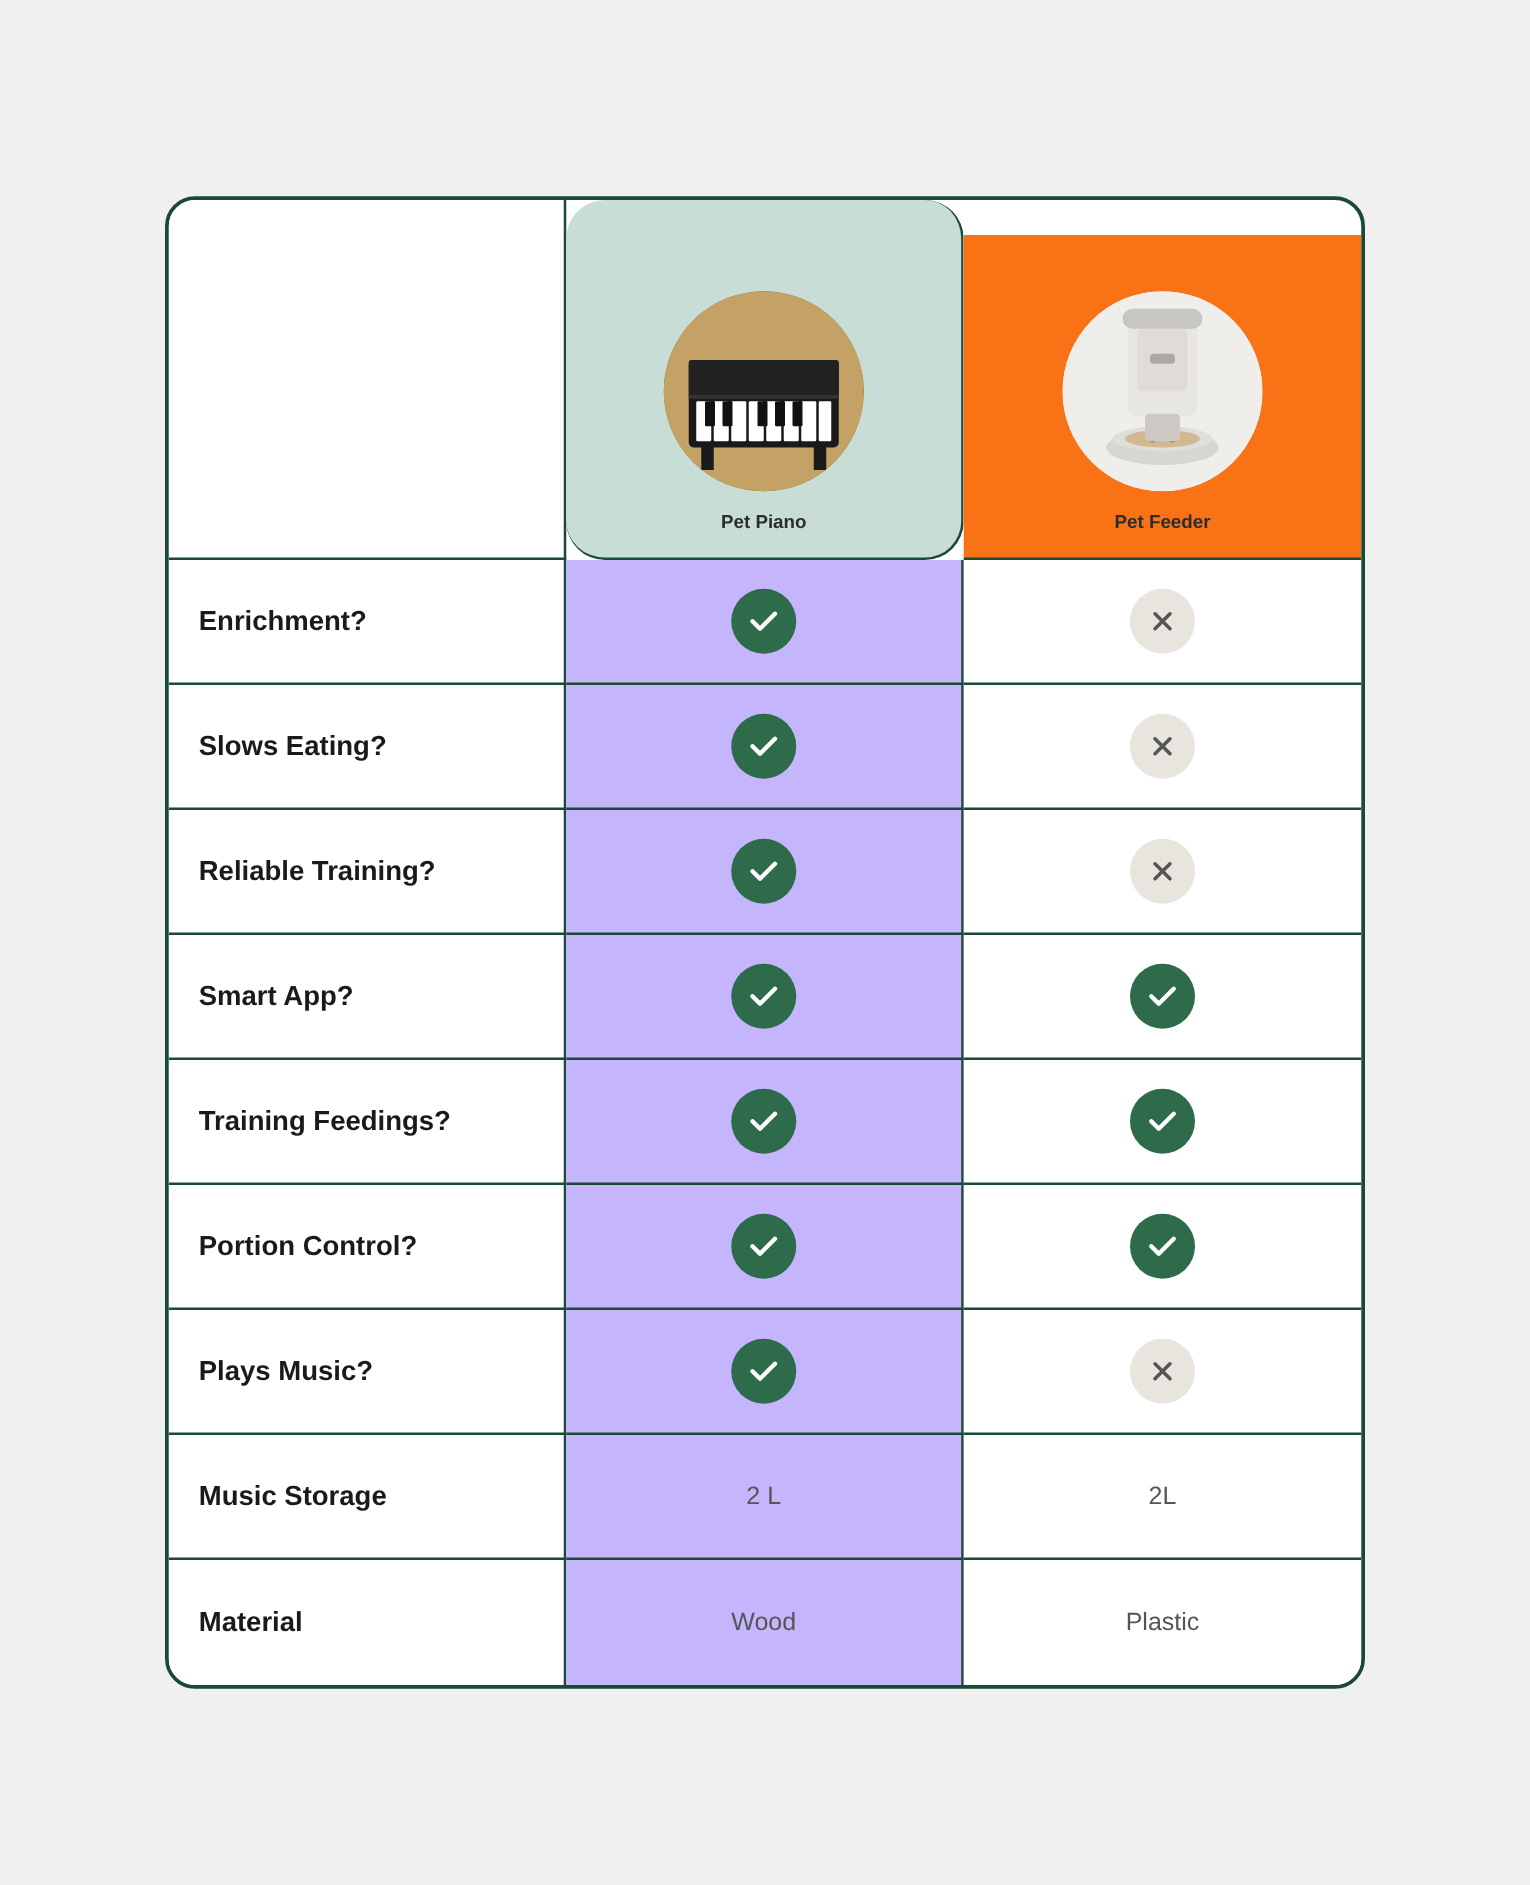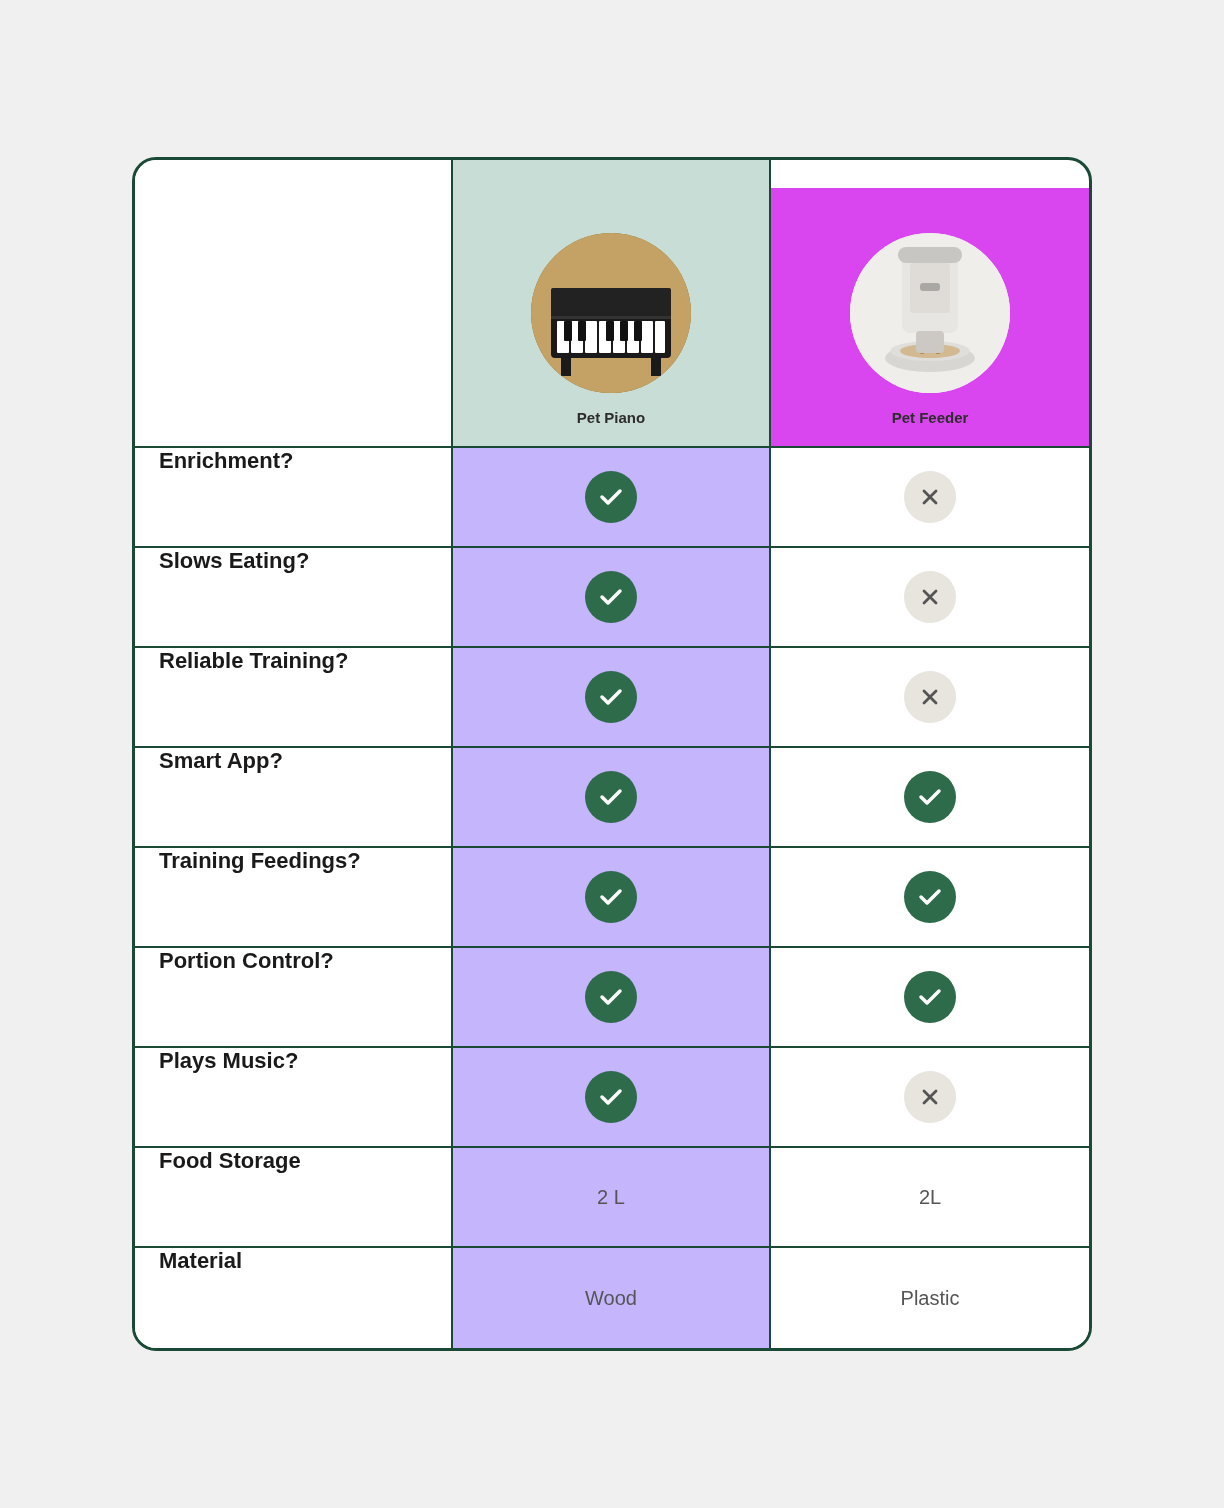--- a/index.html
+++ b/index.html
@@ -44,24 +44,25 @@
       align-items: center;
       justify-content: flex-end;
       padding: 20px 10px 20px 10px;
       border-bottom: 2px solid #1a4a35;
       min-height: 260px;
     }
 
     .header-product-cell.col-piano {
       background: #c8ddd6;
       border-right: 2px solid #1a4a35;
+      border-radius: 31px;
     }
 
     .header-product-cell.col-feeder {
-      background: #d946ef;
+      background: #f97316;
       margin-top: 28px;
     }
 
     .product-image-circle {
       width: 160px;
       height: 160px;
       border-radius: 50%;
       overflow: hidden;
       margin-bottom: 16px;
       background: #d4c4b0;
@@ -82,20 +83,21 @@
       text-align: center;
     }
 
     
     .row-label-cell {
       background: #ffffff;
       border-right: 2px solid #1a4a35;
       border-bottom: 2px solid #1a4a35;
       padding: 0 24px;
       display: flex;
+      align-items: center;
       min-height: 100px;
     }
 
     .row-label-cell:last-child {
       border-bottom: none;
     }
 
     .row-label {
       font-size: 22px;
       font-weight: 800;
@@ -323,21 +325,21 @@
       </svg>
           </div>
         </div><div class="row-value-cell col-feeder">
           <div class="cross-icon">
             <svg viewBox="0 0 24 24" fill="none" xmlns="http://www.w3.org/2000/svg">
         <line x1="6" y1="6" x2="18" y2="18" stroke="#555" stroke-width="2.8" stroke-linecap="round"></line>
         <line x1="18" y1="6" x2="6" y2="18" stroke="#555" stroke-width="2.8" stroke-linecap="round"></line>
       </svg>
           </div>
         </div><div class="row-label-cell">
-          <span class="row-label">Food Storage</span>
+          <span class="row-label">Music Storage</span>
         </div><div class="row-value-cell col-piano">
           <span class="text-value">2 L</span>
         </div><div class="row-value-cell col-feeder">
           <span class="text-value">2L</span>
         </div><div class="row-label-cell" style="border-bottom: none;">
           <span class="row-label">Material</span>
         </div><div class="row-value-cell col-piano" style="border-bottom: none; align-items: center;">
           <span class="text-value">Wood</span>
         </div><div class="row-value-cell col-feeder" style="border-bottom: none;">
           <span class="text-value">Plastic</span>

